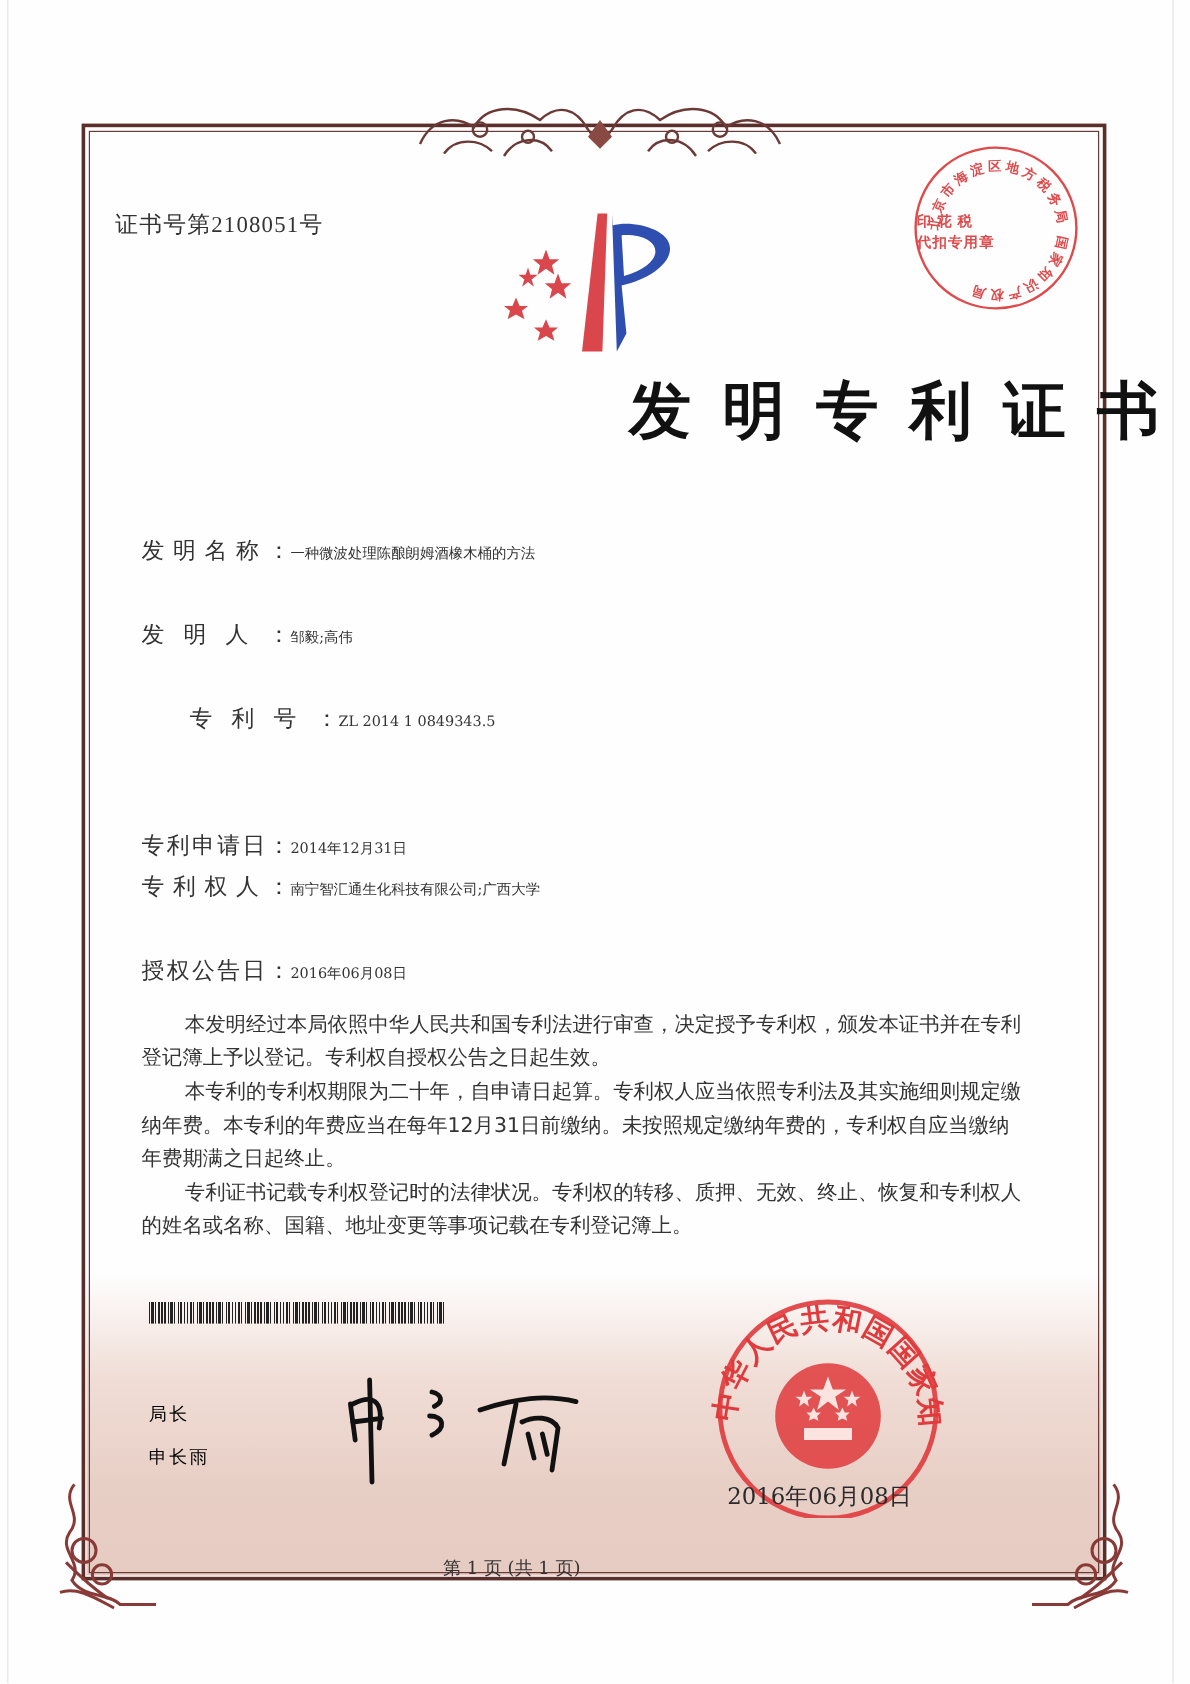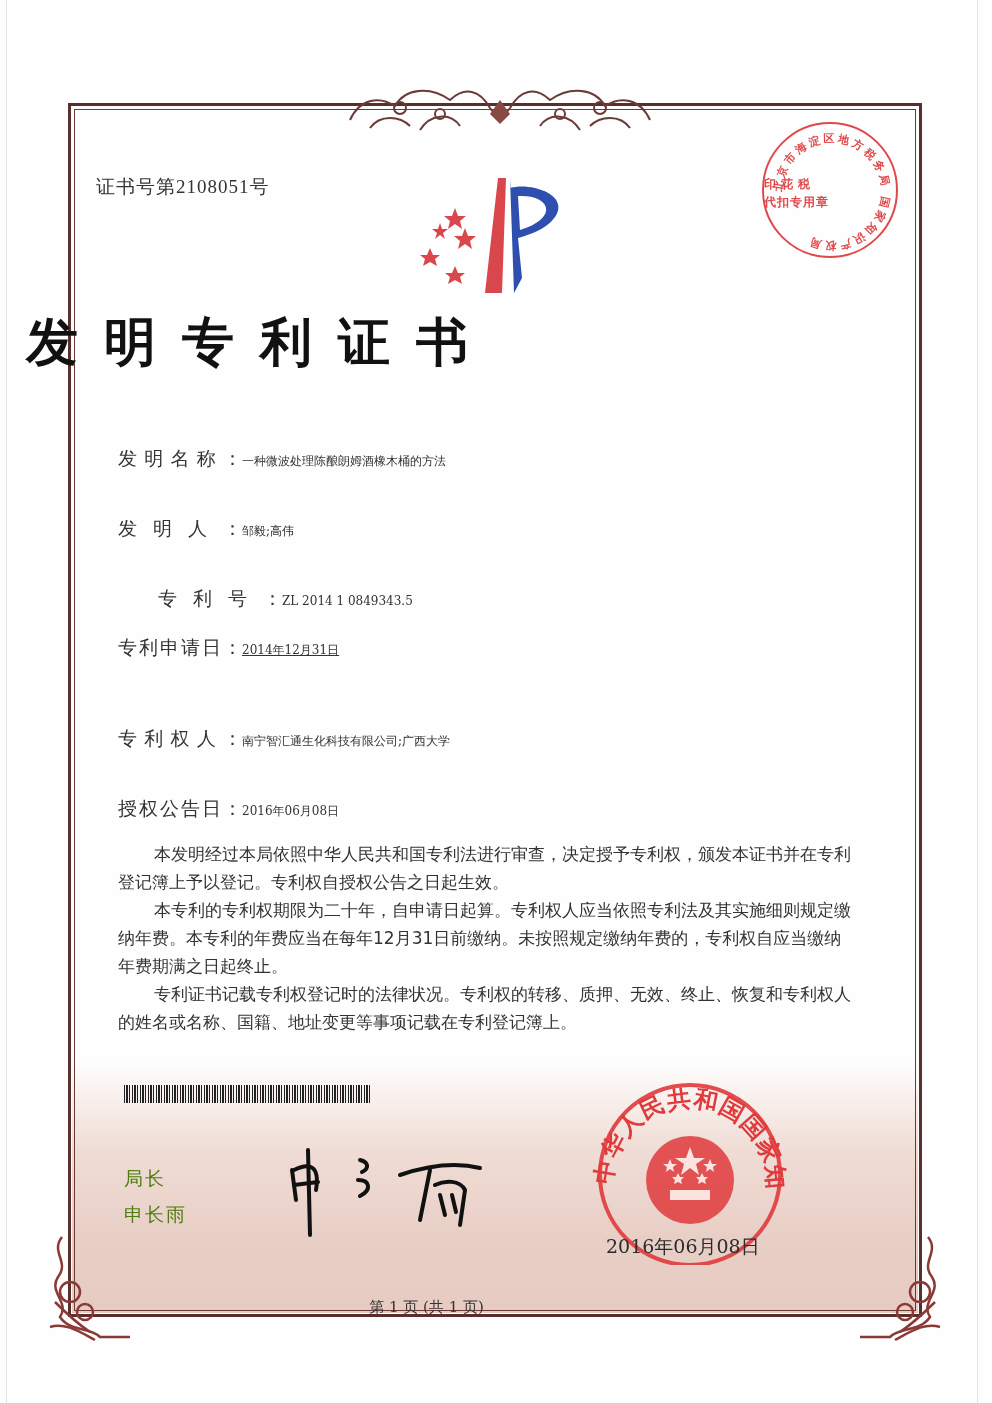--- a/index.html
+++ b/index.html
@@ -33,39 +33,39 @@
     border:2.5px solid #e0494a; box-sizing:border-box; color:#e0494a;
   }
   .tax-seal .arc { position:absolute; left:0; top:0; width:136px; height:136px; }
   .tax-seal .c1, .tax-seal .c2 { position:absolute; left:0; width:100%; text-align:left; font-size:12px; font-weight:bold; }
   .tax-seal .c1 { top:52px; letter-spacing:5px; }
   .tax-seal .c2 { top:70px; letter-spacing:1px; }
 
   .logo { position:absolute; left:410px; top:168px; width:170px; height:130px; }
 
   .title {
-    position:absolute; left:0; width:992px; top:308px; text-align:left;
+    position:absolute; left:0; width:992px; top:308px; text-align:right;
     font-size:52px; letter-spacing:26px; font-weight:bold; color:#111;
     font-family:"DejaVu Sans","Liberation Sans",sans-serif; padding-left:26px; box-sizing:border-box;
   }
 
   .field { position:absolute; left:118px; font-size:19px; color:#333; white-space:nowrap; }
   .field .lbl { display:inline-block; width:124px; text-align-last:justify; }
   .field .val { font-size:12px; }
-  .f1 { top:446px; } .f2 { top:516px; } .f3 { top:586px;margin-left:40px; } .f4 { top:635px;text-decoration:underline; } .f5 { top:726px; } .f6 { top:796px; }
+  .f1 { top:446px; } .f2 { top:516px; } .f3 { top:586px;margin-left:40px; } .f4 { top:692px; } .f5 { top:726px; } .f6 { top:796px; }
 
   .para { position:absolute; left:118px; width:740px; font-size:17px; line-height:28px; color:#333;
           font-family:"DejaVu Sans","Liberation Sans",sans-serif; }
   .para .indent { display:inline-block; width:36px; }
   .p1 { top:840px; } .p2 { top:896px; } .p3 { top:980px; }
 
   .barcode { position:absolute; left:124px; top:1085px; width:246px; height:18px;
     background:repeating-linear-gradient(90deg,#222 0 1px,transparent 1px 2px,#222 2px 4px,transparent 4px 5px,#222 5px 6px,transparent 6px 8px);
   }
-  .director { position:absolute; left:124px; top:1160px; font-size:19px; line-height:36px; color:#4d7c0f;
+  .director { position:absolute; left:124px; top:1160px; font-size:15px; line-height:36px; color:#000000;
     font-family:"DejaVu Sans","Liberation Sans",sans-serif; letter-spacing:2px; }
   .signature { position:absolute; left:280px; top:1140px; width:220px; height:100px; }
 
   .sipo-seal { position:absolute; left:590px; top:1075px; width:200px; height:190px; }
   .seal-date { position:absolute; left:606px; top:1234px; font-size:19px; color:#2a2a2a; }
 
   .page-no { position:absolute; left:0; width:853px; text-align:center; top:1298px; font-size:15px; color:#333; }
 </style>
 </head>
 <body>

